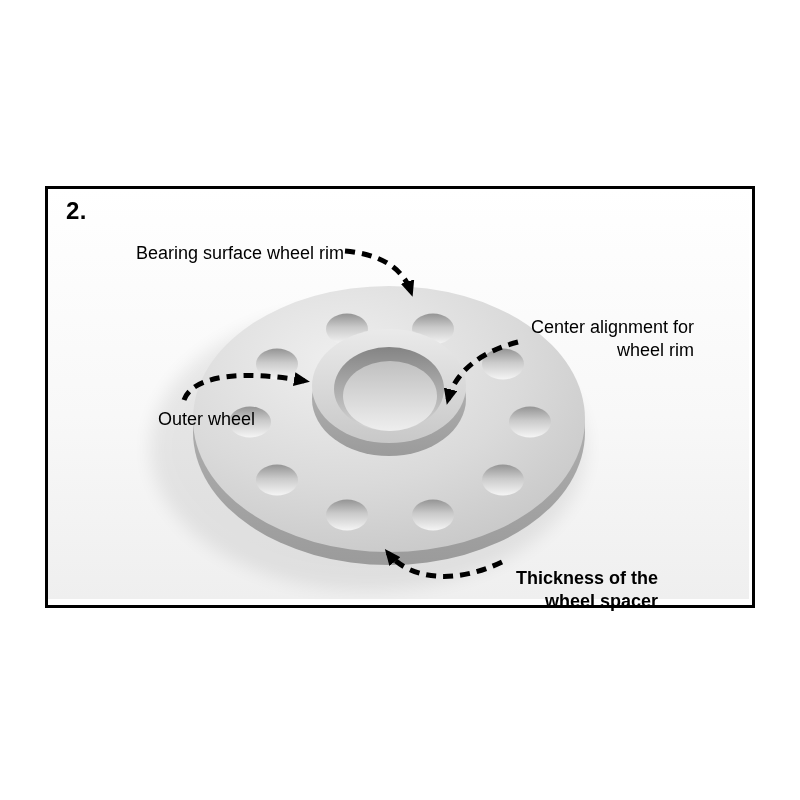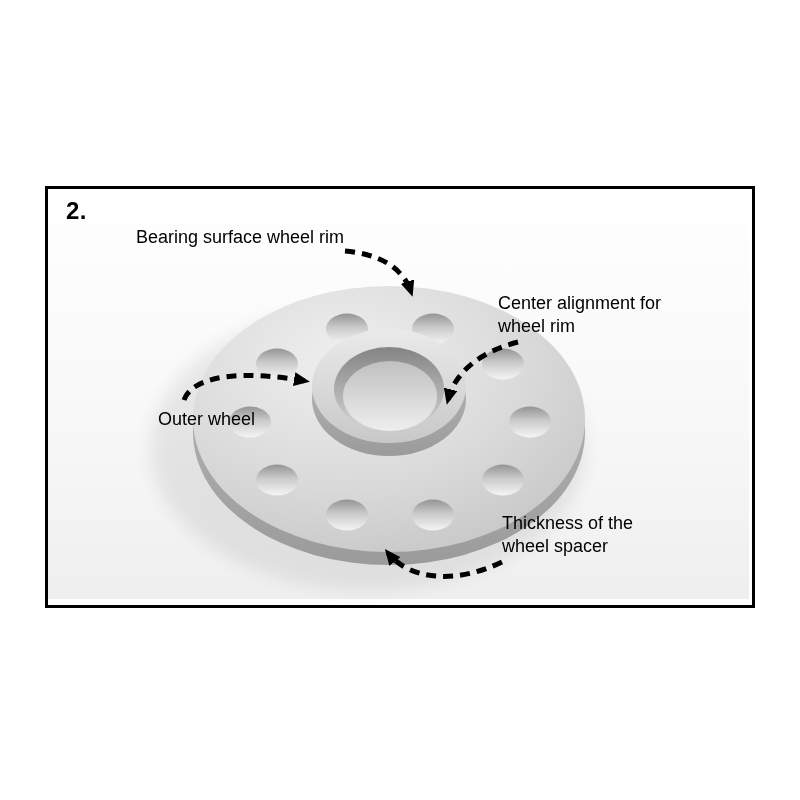--- a/index.html
+++ b/index.html
@@ -44,21 +44,22 @@
     pointer-events: none;
   }
   .label {
     position: absolute;
     font-size: 18px;
     line-height: 23px;
     white-space: pre-line;
     z-index: 3;
   }
   .label.center {
-    text-align: left;
+    text-align: right;
+    margin-top: 24px;
   }
 </style>
 </head>
 <body>
 
 <div class="frame"></div>
 
 <div class="step">2.</div>
 
 <svg class="scene" viewBox="0 0 800 800">
@@ -132,21 +133,21 @@
   </g>
 
   <g stroke="#000000" stroke-width="5" fill="none" stroke-dasharray="10 7">
     <path d="M345 251 C 380 254 403 268 411 292" marker-end="url(#ah)"></path>
     <path d="M518 342 C 480 352 455 372 448 400" marker-end="url(#ah)"></path>
     <path d="M184 400 C 193 375 243 370 305 381" marker-end="url(#ah)"></path>
     <path d="M502 562 C 452 586 408 578 388 553" marker-end="url(#ah)"></path>
   </g>
 </svg>
 
-<div class="label" style="left:136px; top:226px;">Bearing surface wheel rim</div>
+<div class="label" style="left:136px; top:242px;">Bearing surface wheel rim</div>
 
 <div class="label center" style="left:498px; top:292px; width:196px;">Center alignment for
 wheel rim</div>
 
 <div class="label" style="left:158px; top:408px;">Outer wheel</div>
 
-<div class="label center" style="left:502px; top:512px; width:156px;">Thickness of the
+<div class="label center" style="left:502px; top:543px; width:156px;font-weight:bold;">Thickness of the
 wheel spacer</div>
 
 </body></html>

